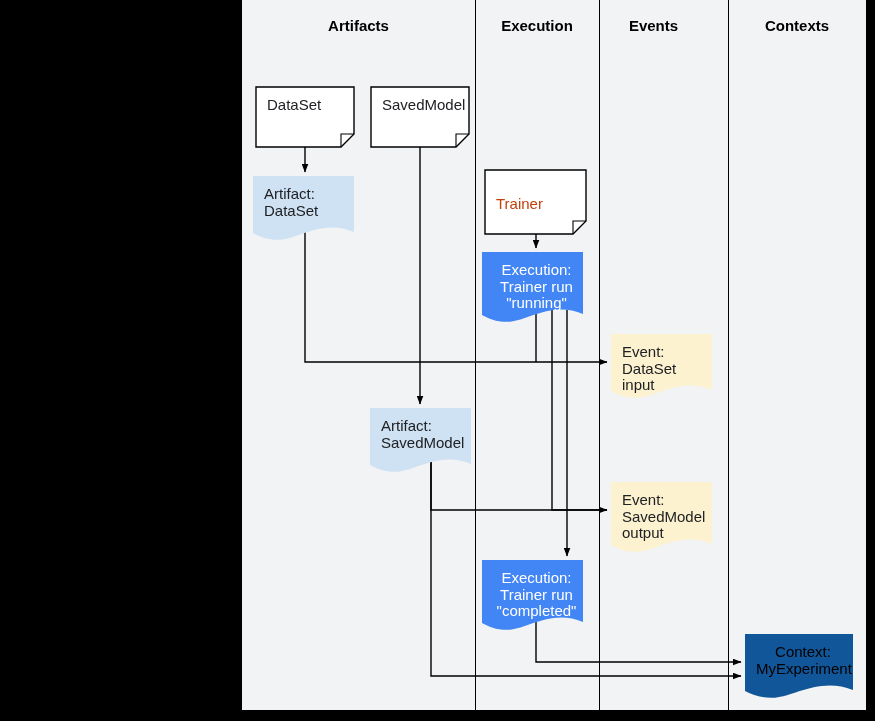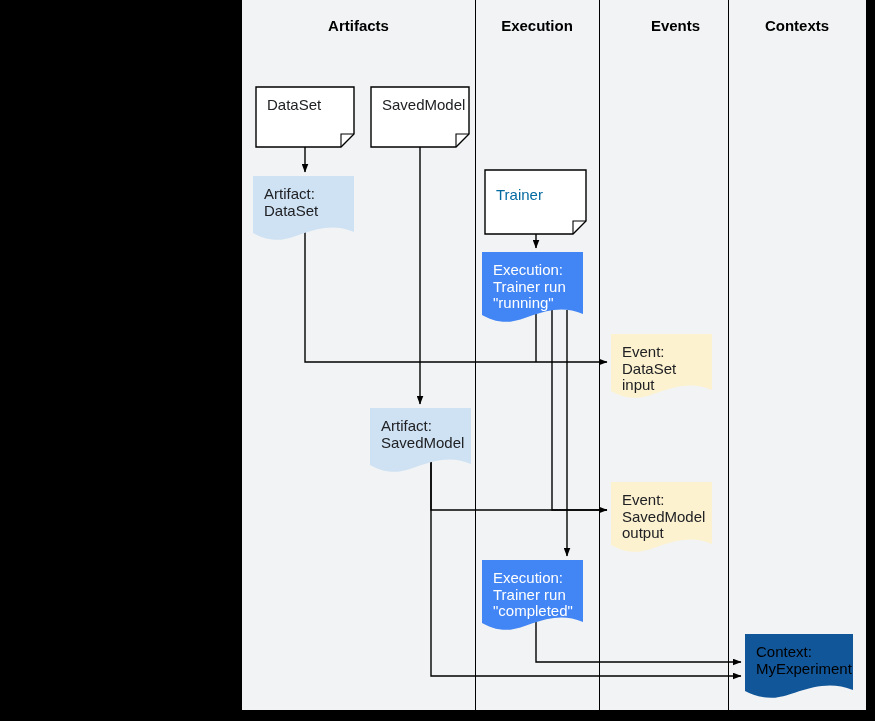--- a/index.html
+++ b/index.html
@@ -52,35 +52,35 @@
   }
   .node-label {
     position: absolute;
     font-size: 15px;
     line-height: 16.5px;
     font-family: "Liberation Sans", sans-serif;
     white-space: pre-line;
     pointer-events: none;
   }
   .label-dark { color: #202124; }
-  .label-light { color: #ffffff; }
+  .label-light { color: #ffffff; text-align: center; }
 </style>
 </head>
 <body>
 
 <div id="root">
   <div id="canvas">
 
     <div class="col-divider" style="left:233px;height:710px;"></div>
     <div class="col-divider" style="left:357px;height:710px;"></div>
     <div class="col-divider" style="left:486px;height:710px;"></div>
 
     <div class="col-header" style="left:0px;width:233px;">Artifacts</div>
     <div class="col-header" style="left:233px;width:124px;">Execution</div>
-    <div class="col-header" style="left:369px;width:129px;">Events</div>
+    <div class="col-header" style="left:347px;width:129px;">Events</div>
     <div class="col-header" style="left:486px;width:138px;">Contexts</div>
 
     <svg class="layer" id="edge-layer" viewBox="0 0 624 710">
       <defs>
         <marker id="arrowhead" markerWidth="9" markerHeight="7" refX="8.5" refY="3.5" orient="auto" markerUnits="userSpaceOnUse">
           <polygon points="0 0, 9 3.5, 0 7" fill="#000000"></polygon>
         </marker>
       </defs>
       <g id="edges-group">
           <path d="M 63 147 L 63 172" fill="none" stroke="#000000" stroke-width="1.4" marker-end="url(#arrowhead)"></path>
@@ -110,21 +110,21 @@
           <path d="M 240 560 L 341 560 L 341 622 C 310.7 608.95 284.44 628.75 268.28 629.65 C 256.16 630.55 247.07 626.95 240 622.9 Z" fill="#4285f4" stroke="none"></path>
           <path d="M 369 334 L 470 334 L 470 390 C 439.7 376.95 413.44 396.75 397.28 397.65 C 385.16 398.55 376.07 394.95 369 390.9 Z" fill="#fdf2d0" stroke="none"></path>
           <path d="M 369 482 L 470 482 L 470 544 C 439.7 530.95 413.44 550.75 397.28 551.65 C 385.16 552.55 376.07 548.95 369 544.9 Z" fill="#fdf2d0" stroke="none"></path>
           <path d="M 503 634 L 611 634 L 611 690 C 578.6 676.95 550.52 696.75 533.24 697.65 C 520.28 698.55 510.56 694.95 503 690.9 Z" fill="#12569a" stroke="none"></path>
         </g>
     </svg>
 
     <div id="labels-group">
         <div class="node-label label-dark" style="left: 25px; top: 97px; width: 84px; color: rgb(32, 33, 36);">DataSet</div>
         <div class="node-label label-dark" style="left: 140px; top: 97px; width: 84px; color: rgb(32, 33, 36);">SavedModel</div>
-        <div class="node-label label-dark" style="left: 254px; top: 187px; width: 87px; color: #0369a1;">Trainer</div>
+        <div class="node-label label-dark" style="left: 254px; top: 196px; width: 87px; color: #c2410c;">Trainer</div>
         <div class="node-label label-dark" style="left: 22px; top: 186px; width: 87px; color: rgb(32, 33, 36);">Artifact:
 DataSet</div>
         <div class="node-label label-dark" style="left: 139px; top: 418px; width: 87px; color: rgb(32, 33, 36);">Artifact:
 SavedModel</div>
         <div class="node-label label-light" style="left: 251px; top: 262px; width: 87px; color: rgb(255, 255, 255);">Execution:
 Trainer run
 "running"</div>
         <div class="node-label label-light" style="left: 251px; top: 570px; width: 87px; color: rgb(255, 255, 255);">Execution:
 Trainer run
 "completed"</div>

